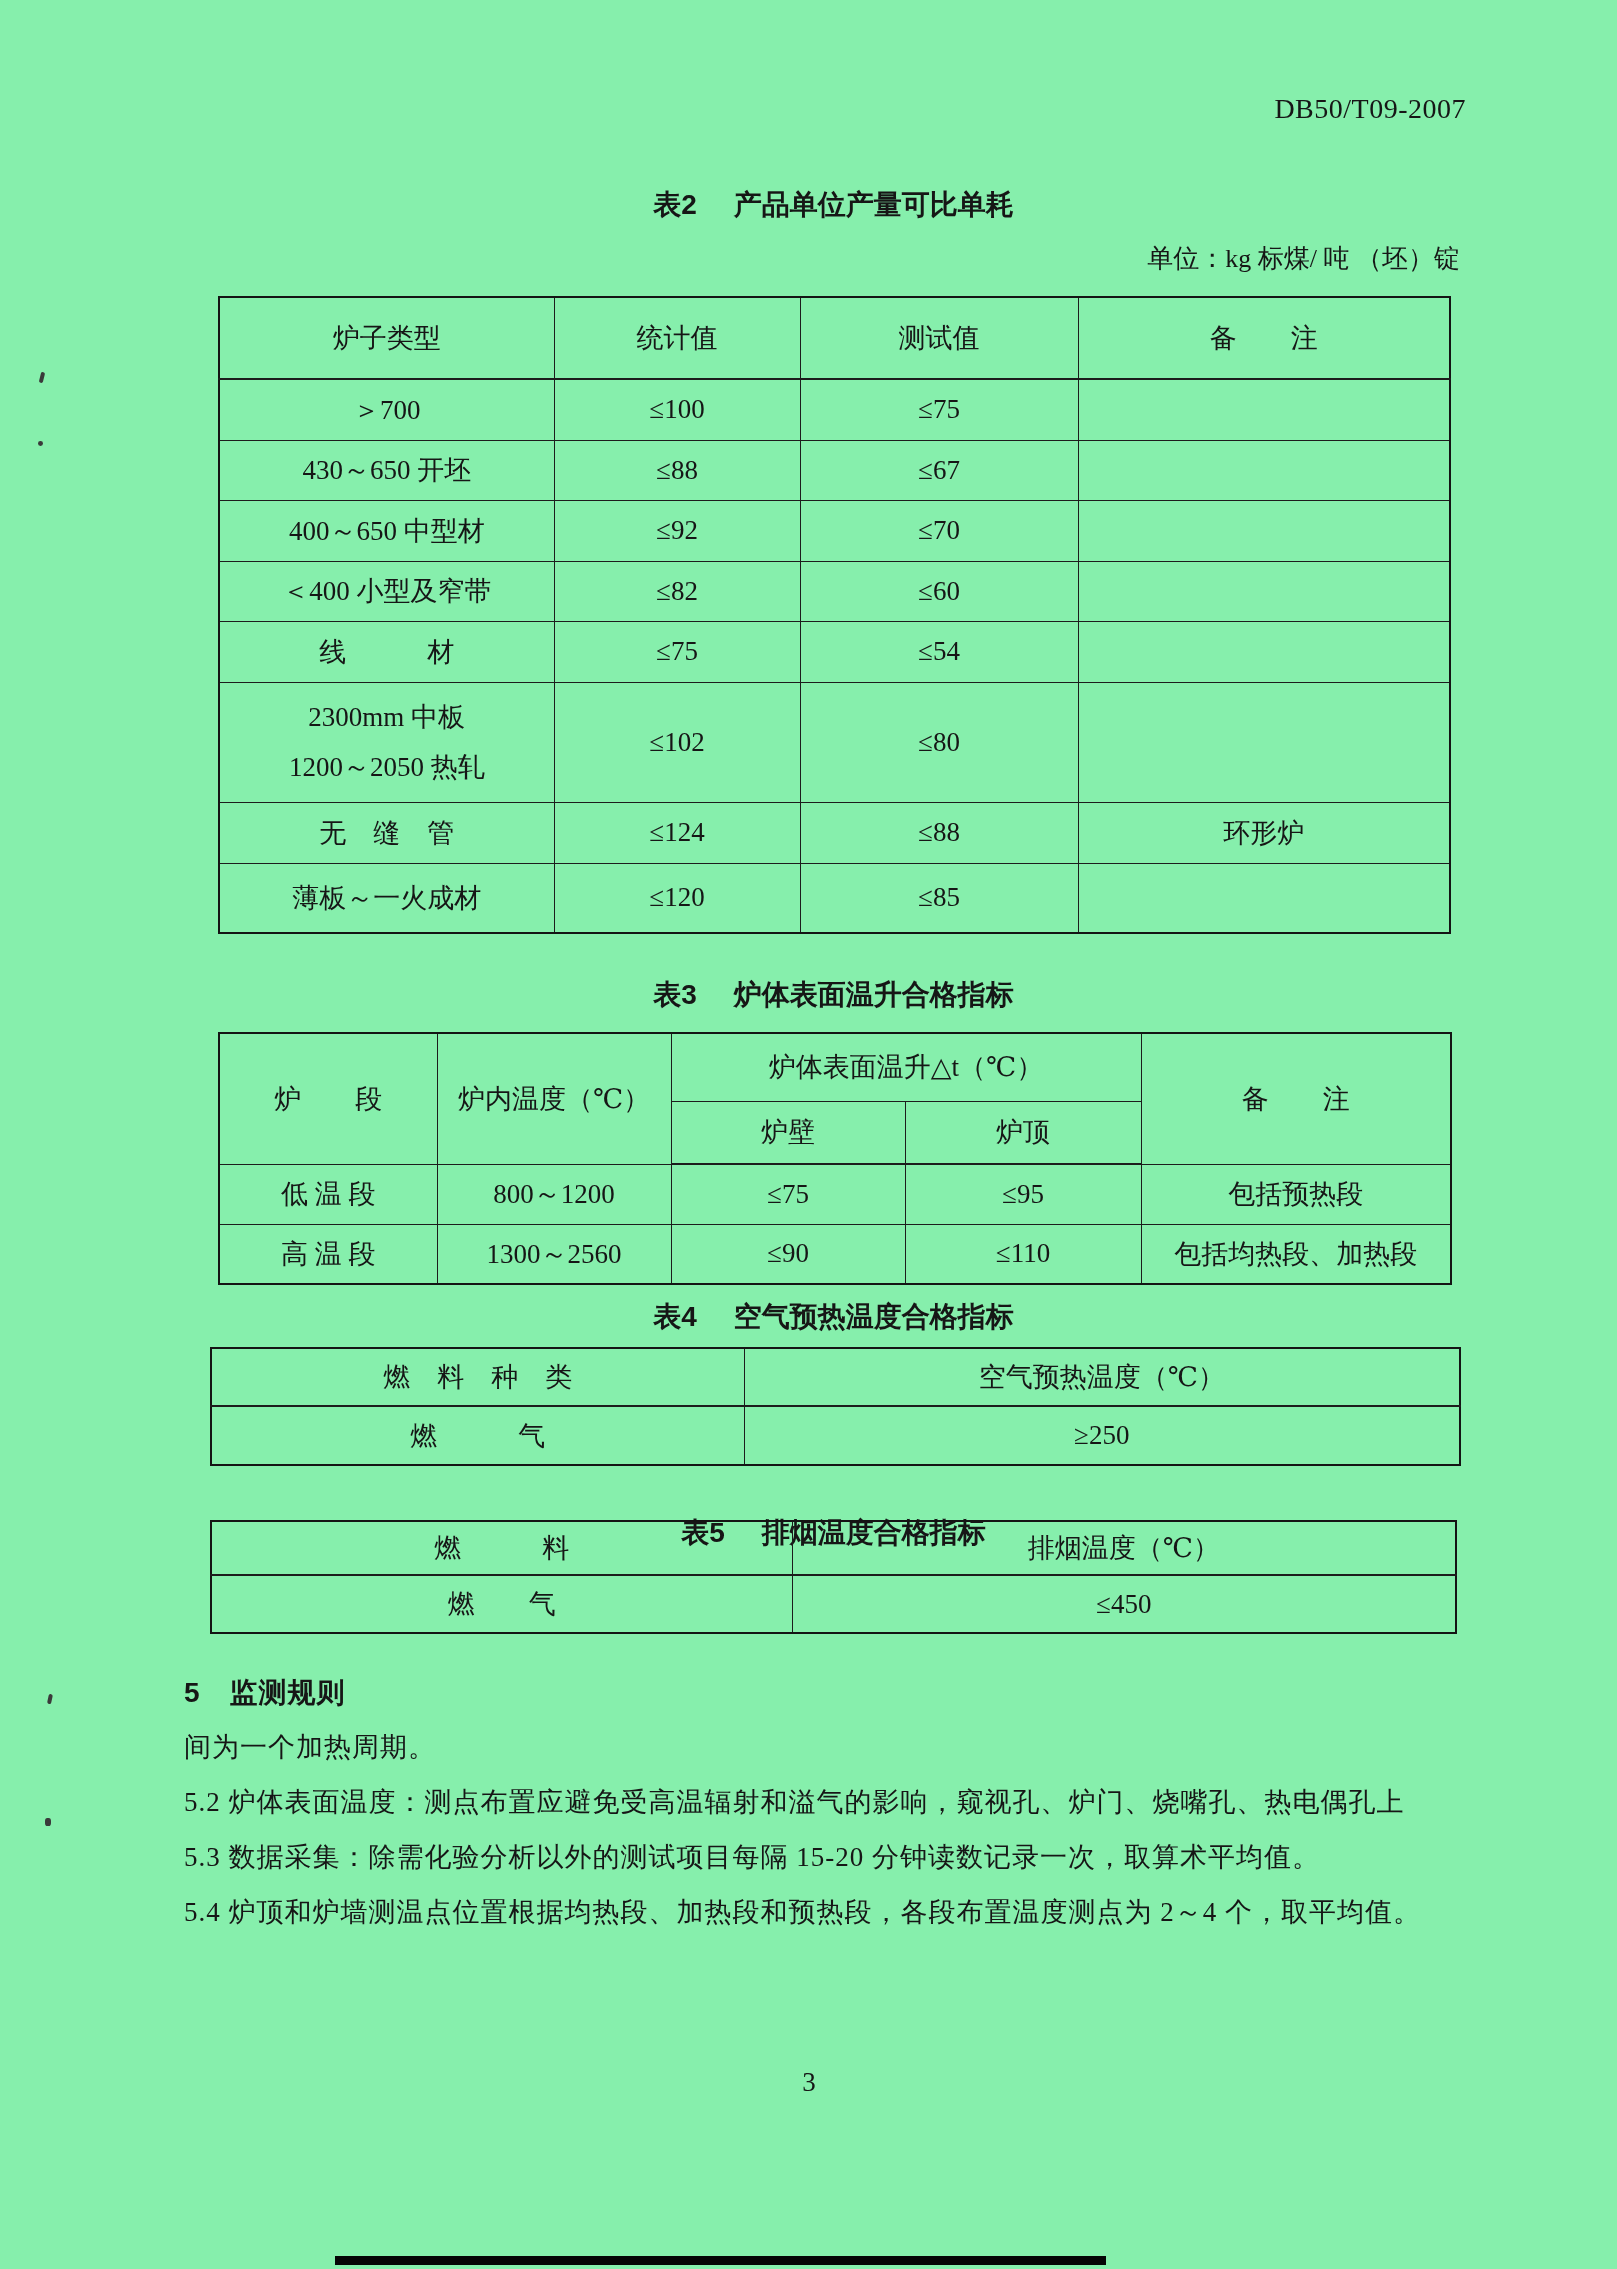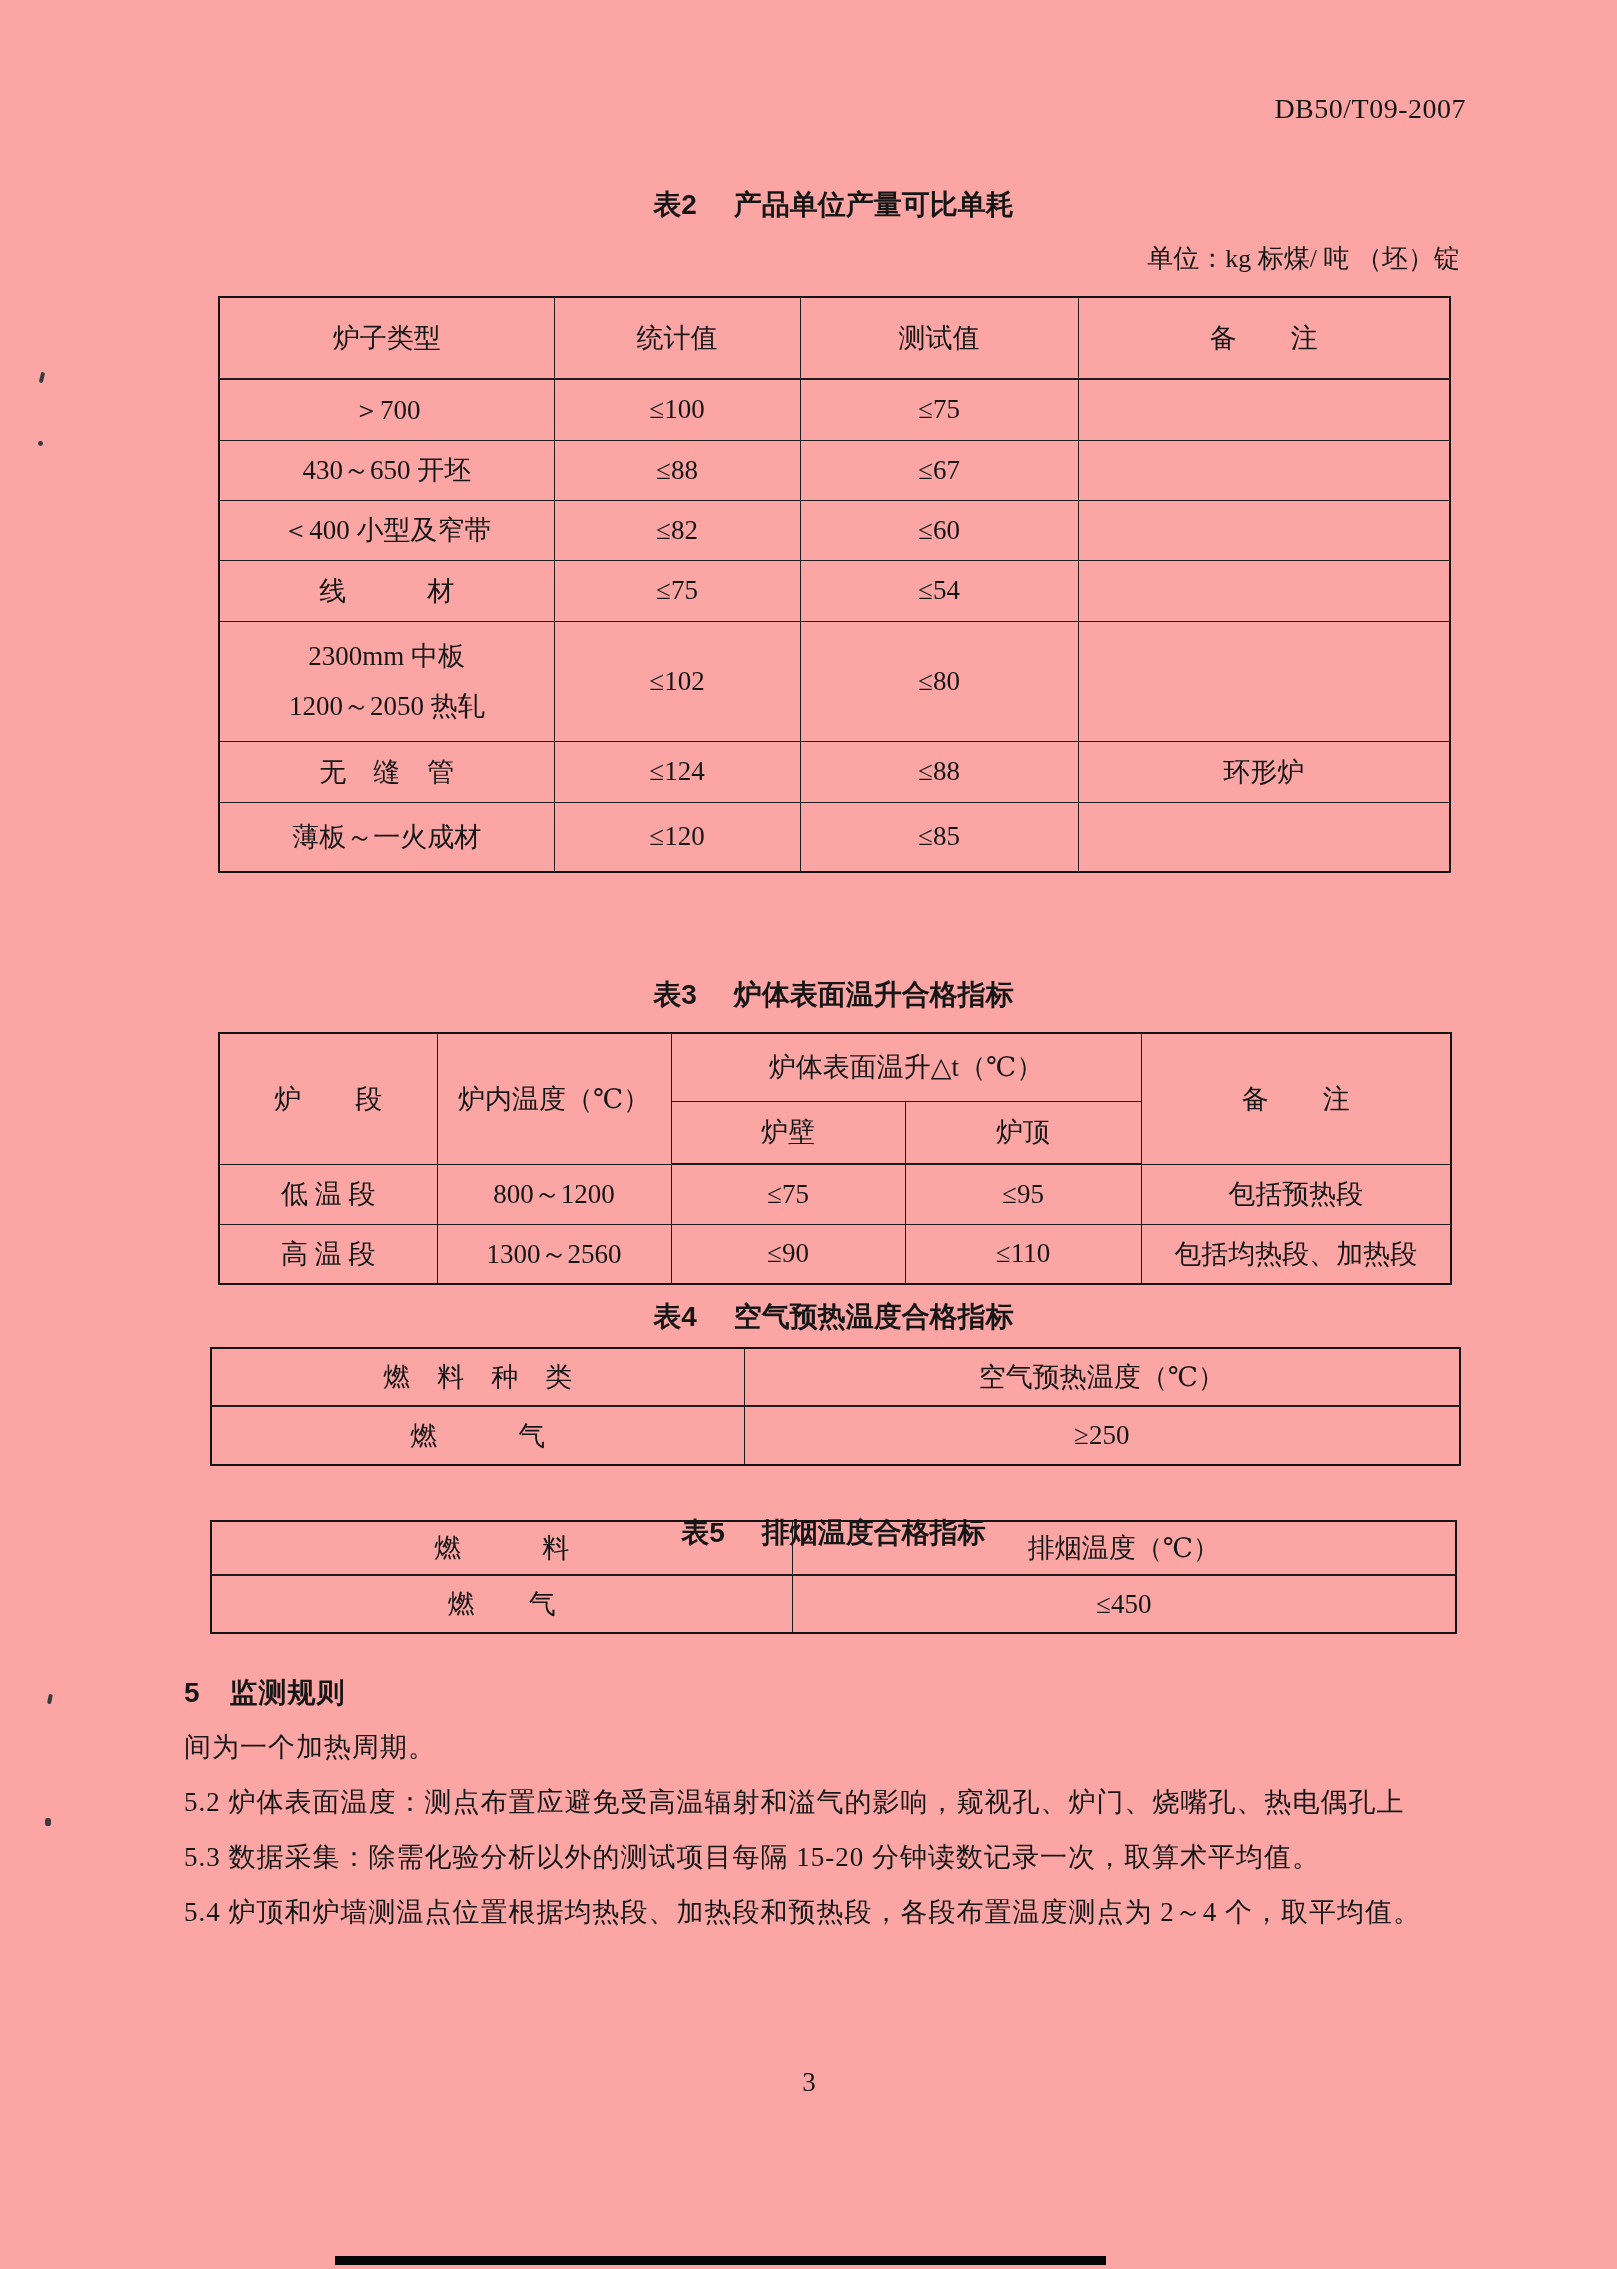--- a/index.html
+++ b/index.html
@@ -1,19 +1,19 @@
 <!DOCTYPE html>
 <html><head>
 <meta charset="utf-8">
 <style>
   html,body{margin:0;padding:0;background:#e8e8e8;}
   .page{
     position:relative;
     width:1618px;height:2270px;
-    background:#fca5a5;
+    background:#86efac;
     font-family:"Liberation Serif","DejaVu Serif",serif;
     color:#161616;
     overflow:hidden;
   }
   .doc-code{
     position:absolute;top:93px;left:1126px;width:340px;
     text-align:right;font-size:28px;letter-spacing:0.5px;
   }
   .caption{
     position:absolute;left:218px;width:1231px;
@@ -105,20 +105,26 @@
       <td>≤100</td>
       <td>≤75</td>
       <td></td>
     </tr>
     <tr style="height:60px">
       <td>430～650 开坯</td>
       <td>≤88</td>
       <td>≤67</td>
       <td></td>
     </tr>
+    <tr style="height:61px">
+      <td>400～650 中型材</td>
+      <td>≤92</td>
+      <td>≤70</td>
+      <td></td>
+    </tr>
     <tr style="height:60px">
       <td>＜400 小型及窄带</td>
       <td>≤82</td>
       <td>≤60</td>
       <td></td>
     </tr>
     <tr style="height:61px">
       <td>线　　　材</td>
       <td>≤75</td>
       <td>≤54</td>

